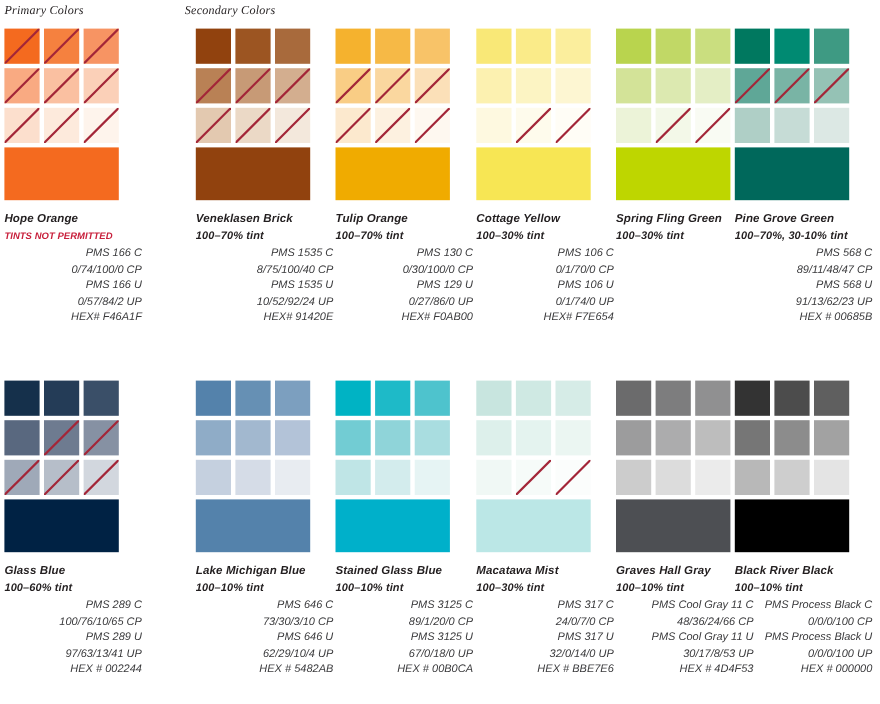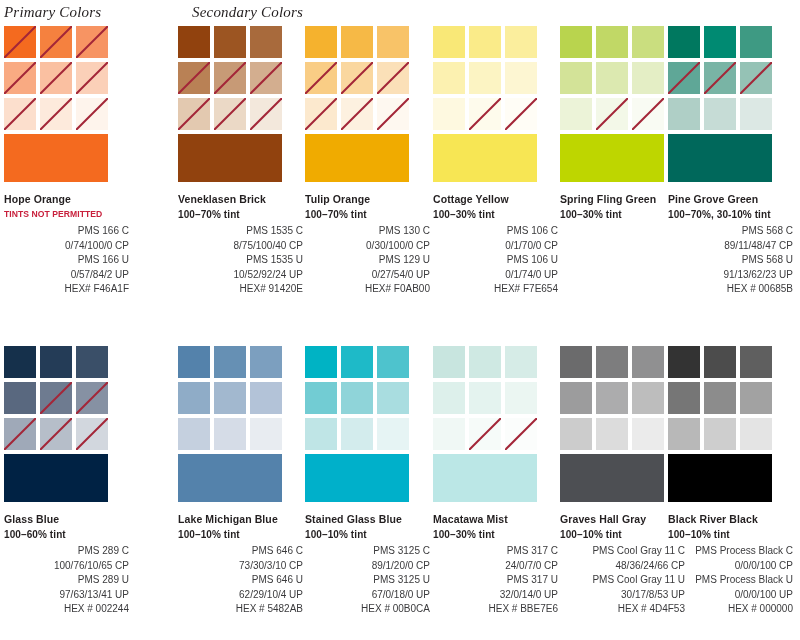--- a/index.html
+++ b/index.html
@@ -28,27 +28,27 @@
   
   .section-headers {
     position: relative;
     height: 26px;
   }
   .section-header {
     position: absolute;
     top: 4px;
     font-family: "Liberation Serif", serif;
     font-style: italic;
-    font-size: 15px;
+    font-size: 11px;
     letter-spacing: 0.2px;
     color: #231f20;
     white-space: nowrap;
   }
   .section-header.primary { left: 4px; }
-  .section-header.secondary { left: 192px; }
+  .section-header.secondary { left: 168px; }
 
   
   .palette-row {
     position: absolute;
     left: 0;
     width: 800px;
     display: block;
   }
   .palette-row.row-top { top: 26px; }
   .palette-row.row-bottom { top: 346px; }
@@ -93,20 +93,21 @@
   .base-bar {
     margin-top: 4px;
     width: 104px;
     height: 48px;
   }
 
   
   .info {
     margin-top: 10px;
     width: 125px;
+    font-style: italic;
   }
   .color-name {
     font-size: 10.5px;
     font-weight: bold;
     letter-spacing: 0.1px;
     line-height: 15px;
     color: #231f20;
     white-space: nowrap;
   }
   .tint-range {
@@ -288,21 +289,21 @@
           </div>
         </div>
         <div class="base-bar" style="background: rgb(240, 171, 0);"></div>
         <div class="info">
           <div class="color-name">Tulip Orange</div>
           <div class="tint-range">100–70% tint</div>
           <div class="spec-list">
             <div class="spec-line">PMS 130 C</div>
             <div class="spec-line">0/30/100/0 CP</div>
             <div class="spec-line">PMS 129 U</div>
-            <div class="spec-line">0/27/54/0 UP</div>
+            <div class="spec-line">0/27/86/0 UP</div>
             <div class="spec-line">HEX# F0AB00</div>
           </div>
         </div>
       </div>
       <div class="palette-col col-3">
         <div class="tint-grid">
           <div class="tint-cell" style="background: rgb(249, 232, 119);"></div>
           <div class="tint-cell" style="background: rgb(250, 235, 137);"></div>
           <div class="tint-cell" style="background: rgb(251, 238, 157);"></div>
           <div class="tint-cell" style="background: rgb(252, 241, 176);"></div>

